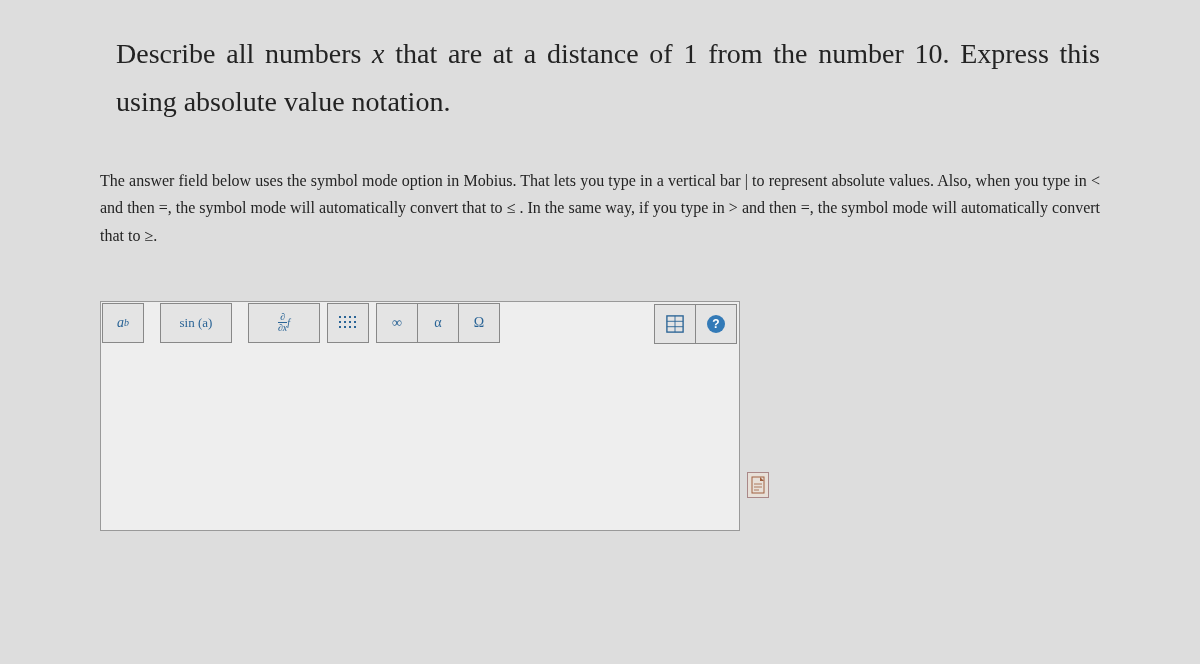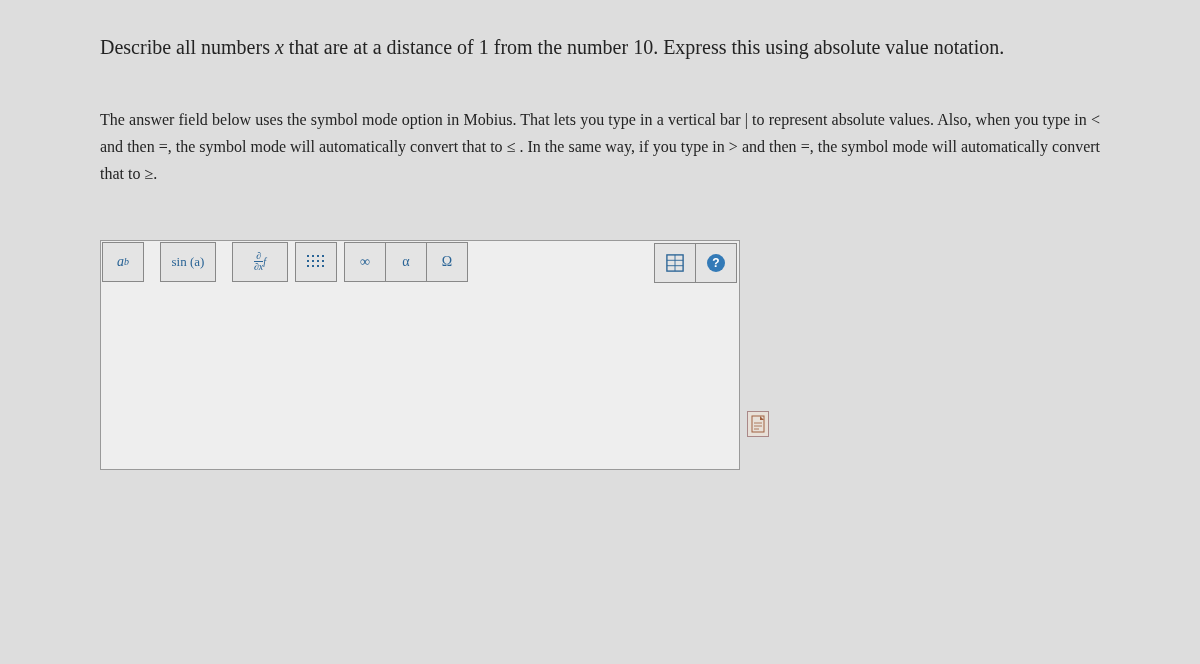--- a/index.html
+++ b/index.html
@@ -10,24 +10,25 @@
     body {
       background: #dddddd;
       font-family: Georgia, 'Times New Roman', serif;
       width: 1200px;
       height: 664px;
       padding: 30px 100px;
       color: #232323;
       overflow: hidden;
     }
     .question-text {
-      font-size: 20px;
+      font-size: 28px;
       line-height: 1.7;
       text-align: justify;
       margin-bottom: 42px;
+      margin-left: 16px;
     }
     .math-var {
       font-style: italic;
       font-family: Georgia, serif;
     }
     .instruction-text {
       font-size: 16px;
       line-height: 1.7;
       text-align: justify;
       margin-bottom: 52px;
@@ -58,21 +59,21 @@
       color: #2a6496;
       font-family: Georgia, serif;
       font-size: 14px;
       margin-top: 1px;
       margin-left: -1px;
     }
     .toolbar-btn:first-child {
       margin-left: 1px;
     }
     .toolbar-btn.wide {
-      width: 56px;
+      width: 72px;
       margin-left: 16px;
     }
     .toolbar-btn.gap-before {
       margin-left: 7px;
     }
     .toolbar-right {
       position: absolute;
       right: 2px;
       top: 1px;
       display: flex;

